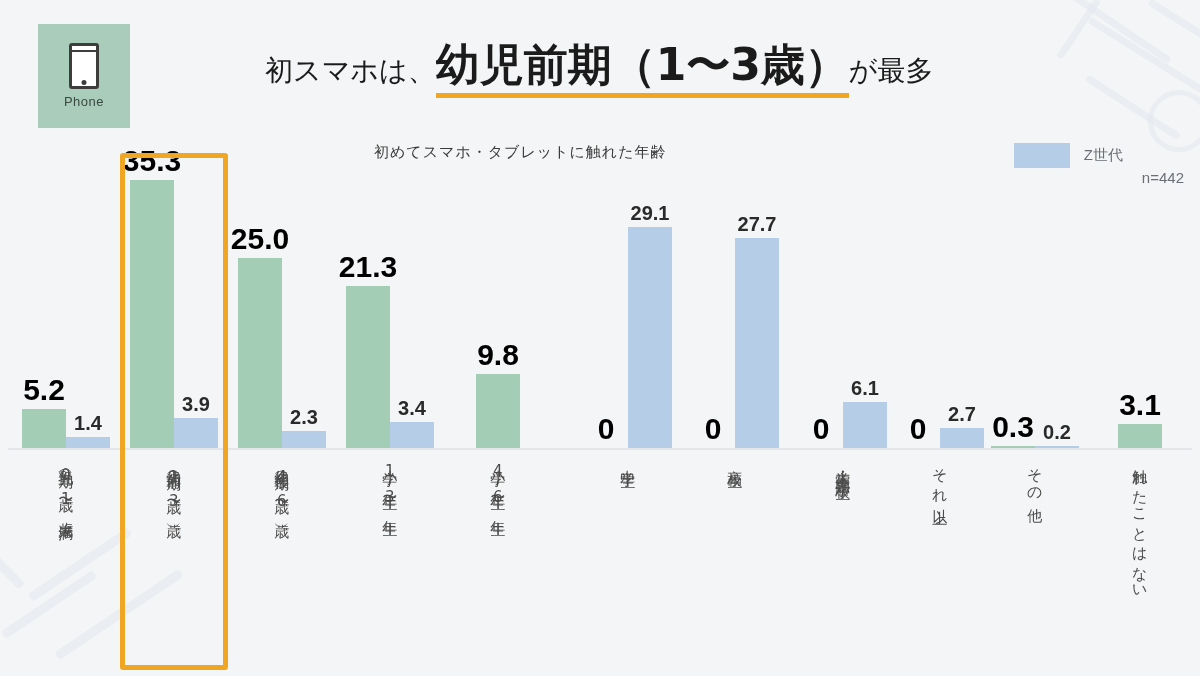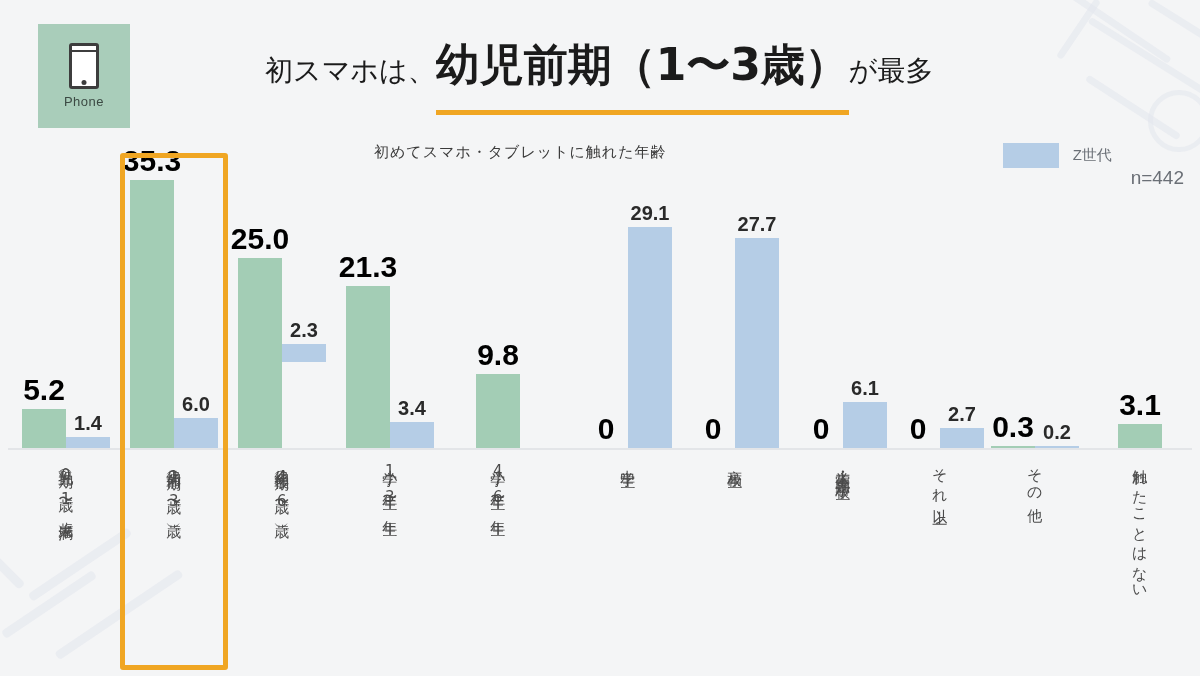--- a/index.html
+++ b/index.html
@@ -42,34 +42,34 @@
 
   .title {
     position: absolute; left: 265px; top: 36px;
     font-size: 38px; color: #1b1b1b; white-space: nowrap;
     font-family: "DejaVu Sans", "Liberation Sans", sans-serif;
   }
   .title .small { font-size: 28px; }
   .title .hl {
     font-size: 44px; font-weight: 700;
     border-bottom: 5px solid #f0a623;
-    padding-bottom: 20px;
+    padding-bottom: 3px;
   }
 
   .subtitle {
     position: absolute; left: 374px; top: 143px;
     font-size: 15px; color: #3a3a3a; letter-spacing: 1px;
   }
 
   
   .legend { position: absolute; right: 16px; top: 140px; }
   .legend-row { display: flex; align-items: center; height: 30px; margin-bottom: 14px; }
   .legend-swatch { width: 56px; height: 25px; margin-right: 14px; }
   .legend-label { font-size: 15px; color: #6a6f76; min-width: 58px; }
-  .legend-n { font-size: 19px; color: #6a6f76; margin-top: 45px; }
+  .legend-n { font-size: 15px; color: #6a6f76; margin-top: 45px; }
 
   
   .plot { position: absolute; left: 0; top: 150px; width: 1200px; height: 300px; }
   .axis-line {
     position: absolute; left: 8px; right: 8px; bottom: 0;
     height: 2px; background: #e3e5e8;
   }
   .group {
     position: absolute; bottom: 2px;
     display: flex; align-items: flex-end; justify-content: center;
@@ -149,25 +149,25 @@
             <div class="val zen">1.4</div>
             <div class="bar zen" style="height: 10.6289px;"></div>
           </div>
         </div>
         <div class="group" style="left: 124px; width: 100px;">
           <div class="bar-wrap">
             <div class="val alpha">35.3</div>
             <div class="bar alpha" style="height: 268px;"></div>
           </div>
           <div class="bar-wrap">
-            <div class="val zen">6.0</div>
+            <div class="val zen">3.9</div>
             <div class="bar zen" style="height: 29.6091px;"></div>
           </div>
         </div>
-        <div class="group" style="left: 232px; width: 100px; align-items: center;">
+        <div class="group" style="left: 232px; width: 100px;">
           <div class="bar-wrap">
             <div class="val alpha">25.0</div>
             <div class="bar alpha" style="height: 189.802px;"></div>
           </div>
           <div class="bar-wrap">
             <div class="val zen">2.3</div>
             <div class="bar zen" style="height: 17.4618px;"></div>
           </div>
         </div>
         <div class="group" style="left: 340px; width: 100px;">

